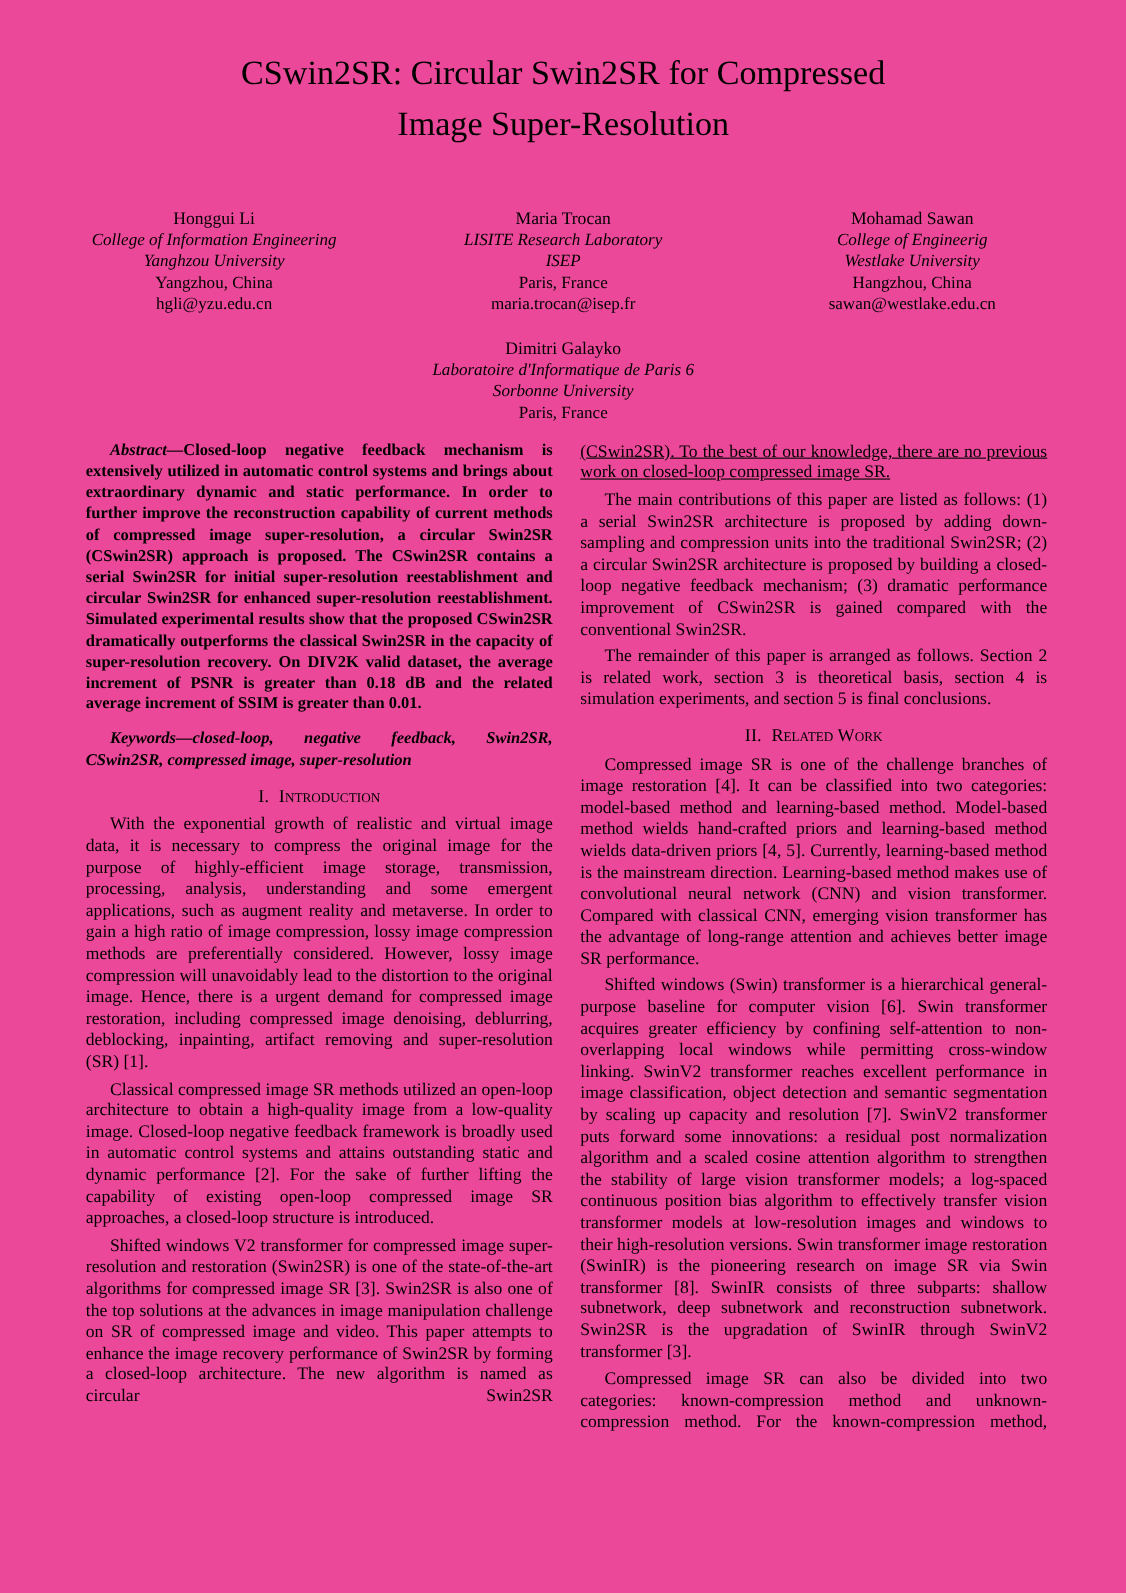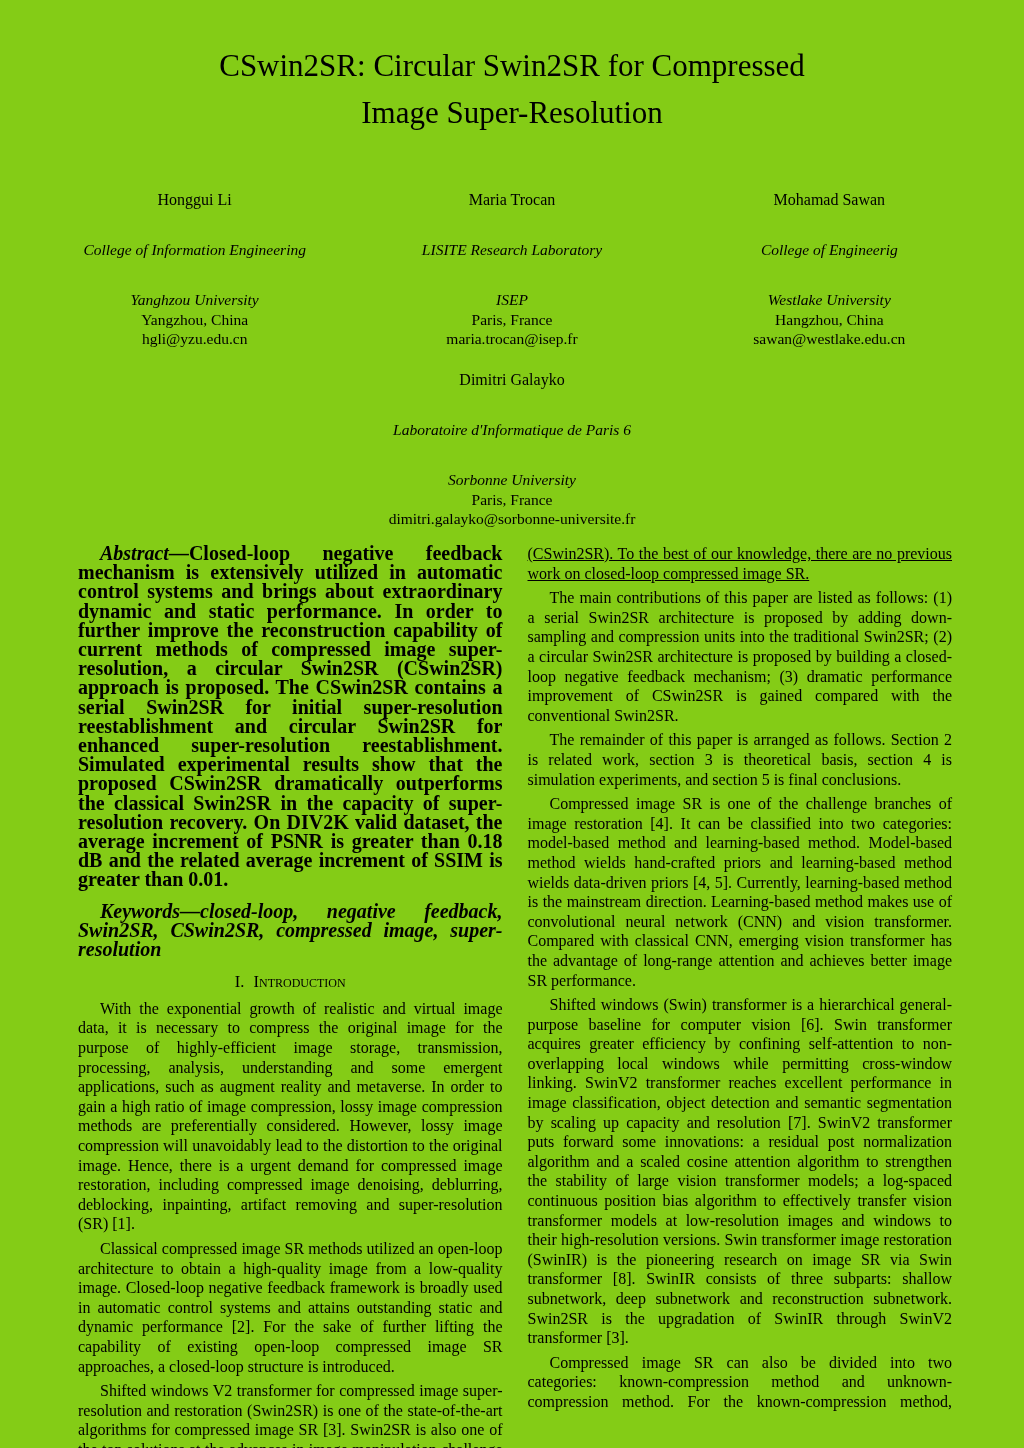--- a/index.html
+++ b/index.html
@@ -1,20 +1,20 @@
 <!DOCTYPE html>
 <html><head>
 <meta charset="utf-8">
 <style>
   html,body { margin:0; padding:0; background:#e8e8e8; }
   .page {
     position:relative;
     width:1024px; height:1448px;
     margin:0 auto;
-    background:#84cc16;
+    background:#ec4899;
     color:#000;
     font-family:"Liberation Serif", serif;
     overflow:hidden;
     box-sizing:border-box;
   }
   .title {
     padding-top:42px;
     text-align:center;
     font-size:31px;
     line-height:47px;
@@ -31,36 +31,36 @@
     font-size:15.5px;
     line-height:19.2px;
   }
   .author-block.single {
     margin:22px auto 0 auto;
     flex:none;
     width:420px;
     text-align:center;
   }
   .author-name { font-size:16px; }
-  .affil { font-style:italic;margin-top:31px; }
+  .affil { font-style:italic; }
   .columns {
     display:flex;
     margin:16px 72px 0 78px;
     gap:25px;
   }
   .col {
     flex:1;
     min-width:0;
     text-align:justify;
     font-size:16px;
     line-height:19.6px;
   }
   .abstract, .keywords {
     font-weight:bold;
-    font-size:20px;
+    font-size:15px;
     line-height:19.2px;
     margin:0;
     text-indent:22px;
   }
   .abstract .lead { font-style:italic; }
   .keywords { font-style:italic; margin-top:12px; }
   .sec-head {
     text-align:center;
     text-indent:0;
     font-size:16.5px;
@@ -106,38 +106,38 @@
       <div>Hangzhou, China</div>
       <div>sawan@westlake.edu.cn</div>
     </div>
   </div>
 
   <div class="author-block single">
     <div class="author-name">Dimitri Galayko</div>
     <div class="affil">Laboratoire d'Informatique de Paris 6</div>
     <div class="affil">Sorbonne University</div>
     <div>Paris, France</div>
-    <div>dimitri.galayko@sorbonne-universite.fr</div>
   </div>
 
   <div class="columns">
 
     <div class="col">
       <p class="abstract"><span class="lead">Abstract—</span><span>Closed-loop negative feedback mechanism is extensively utilized in automatic control systems and brings about extraordinary dynamic and static performance. In order to further improve the reconstruction capability of current methods of compressed image super-resolution, a circular Swin2SR (CSwin2SR) approach is proposed. The CSwin2SR contains a serial Swin2SR for initial super-resolution reestablishment and circular Swin2SR for enhanced super-resolution reestablishment. Simulated experimental results show that the proposed CSwin2SR dramatically outperforms the classical Swin2SR in the capacity of super-resolution recovery. On DIV2K valid dataset, the average increment of PSNR is greater than 0.18 dB and the related average increment of SSIM is greater than 0.01.</span></p>
       <p class="keywords"><span>Keywords—</span><span>closed-loop, negative feedback, Swin2SR, CSwin2SR, compressed image, super-resolution</span></p>
       <div class="sec-head"><span>I.</span><span class="sc">Introduction</span></div>
       <p class="body-par">With the exponential growth of realistic and virtual image data, it is necessary to compress the original image for the purpose of highly-efficient image storage, transmission, processing, analysis, understanding and some emergent applications, such as augment reality and metaverse. In order to gain a high ratio of image compression, lossy image compression methods are preferentially considered. However, lossy image compression will unavoidably lead to the distortion to the original image. Hence, there is a urgent demand for compressed image restoration, including compressed image denoising, deblurring, deblocking, inpainting, artifact removing and super-resolution (SR) [1].</p>
       <p class="body-par">Classical compressed image SR methods utilized an open-loop architecture to obtain a high-quality image from a low-quality image. Closed-loop negative feedback framework is broadly used in automatic control systems and attains outstanding static and dynamic performance [2]. For the sake of further lifting the capability of existing open-loop compressed image SR approaches, a closed-loop structure is introduced.</p>
       <p class="body-par runs-over">Shifted windows V2 transformer for compressed image super-resolution and restoration (Swin2SR) is one of the state-of-the-art algorithms for compressed image SR [3]. Swin2SR is also one of the top solutions at the advances in image manipulation challenge on SR of compressed image and video. This paper attempts to enhance the image recovery performance of Swin2SR by forming a closed-loop architecture. The new algorithm is named as circular Swin2SR</p>
     </div>
 
     <div class="col">
       <p class="body-par no-indent">(CSwin2SR). To the best of our knowledge, there are no previous work on closed-loop compressed image SR.</p>
       <p class="body-par">The main contributions of this paper are listed as follows: (1) a serial Swin2SR architecture is proposed by adding down-sampling and compression units into the traditional Swin2SR; (2) a circular Swin2SR architecture is proposed by building a closed-loop negative feedback mechanism; (3) dramatic performance improvement of CSwin2SR is gained compared with the conventional Swin2SR.</p>
       <p class="body-par">The remainder of this paper is arranged as follows. Section 2 is related work, section 3 is theoretical basis, section 4 is simulation experiments, and section 5 is final conclusions.</p>
+      <div class="sec-head"><span>II.</span><span class="sc">Related Work</span></div>
       <p class="body-par">Compressed image SR is one of the challenge branches of image restoration [4]. It can be classified into two categories: model-based method and learning-based method. Model-based method wields hand-crafted priors and learning-based method wields data-driven priors [4, 5]. Currently, learning-based method is the mainstream direction. Learning-based method makes use of convolutional neural network (CNN) and vision transformer. Compared with classical CNN, emerging vision transformer has the advantage of long-range attention and achieves better image SR performance.</p>
       <p class="body-par">Shifted windows (Swin) transformer is a hierarchical general-purpose baseline for computer vision [6]. Swin transformer acquires greater efficiency by confining self-attention to non-overlapping local windows while permitting cross-window linking. SwinV2 transformer reaches excellent performance in image classification, object detection and semantic segmentation by scaling up capacity and resolution [7]. SwinV2 transformer puts forward some innovations: a residual post normalization algorithm and a scaled cosine attention algorithm to strengthen the stability of large vision transformer models; a log-spaced continuous position bias algorithm to effectively transfer vision transformer models at low-resolution images and windows to their high-resolution versions. Swin transformer image restoration (SwinIR) is the pioneering research on image SR via Swin transformer [8]. SwinIR consists of three subparts: shallow subnetwork, deep subnetwork and reconstruction subnetwork. Swin2SR is the upgradation of SwinIR through SwinV2 transformer [3].</p>
       <p class="body-par runs-over">Compressed image SR can also be divided into two categories: known-compression method and unknown-compression method. For the known-compression method,</p>
     </div>
 
   </div>
 
 </div>
 
 </body></html>

